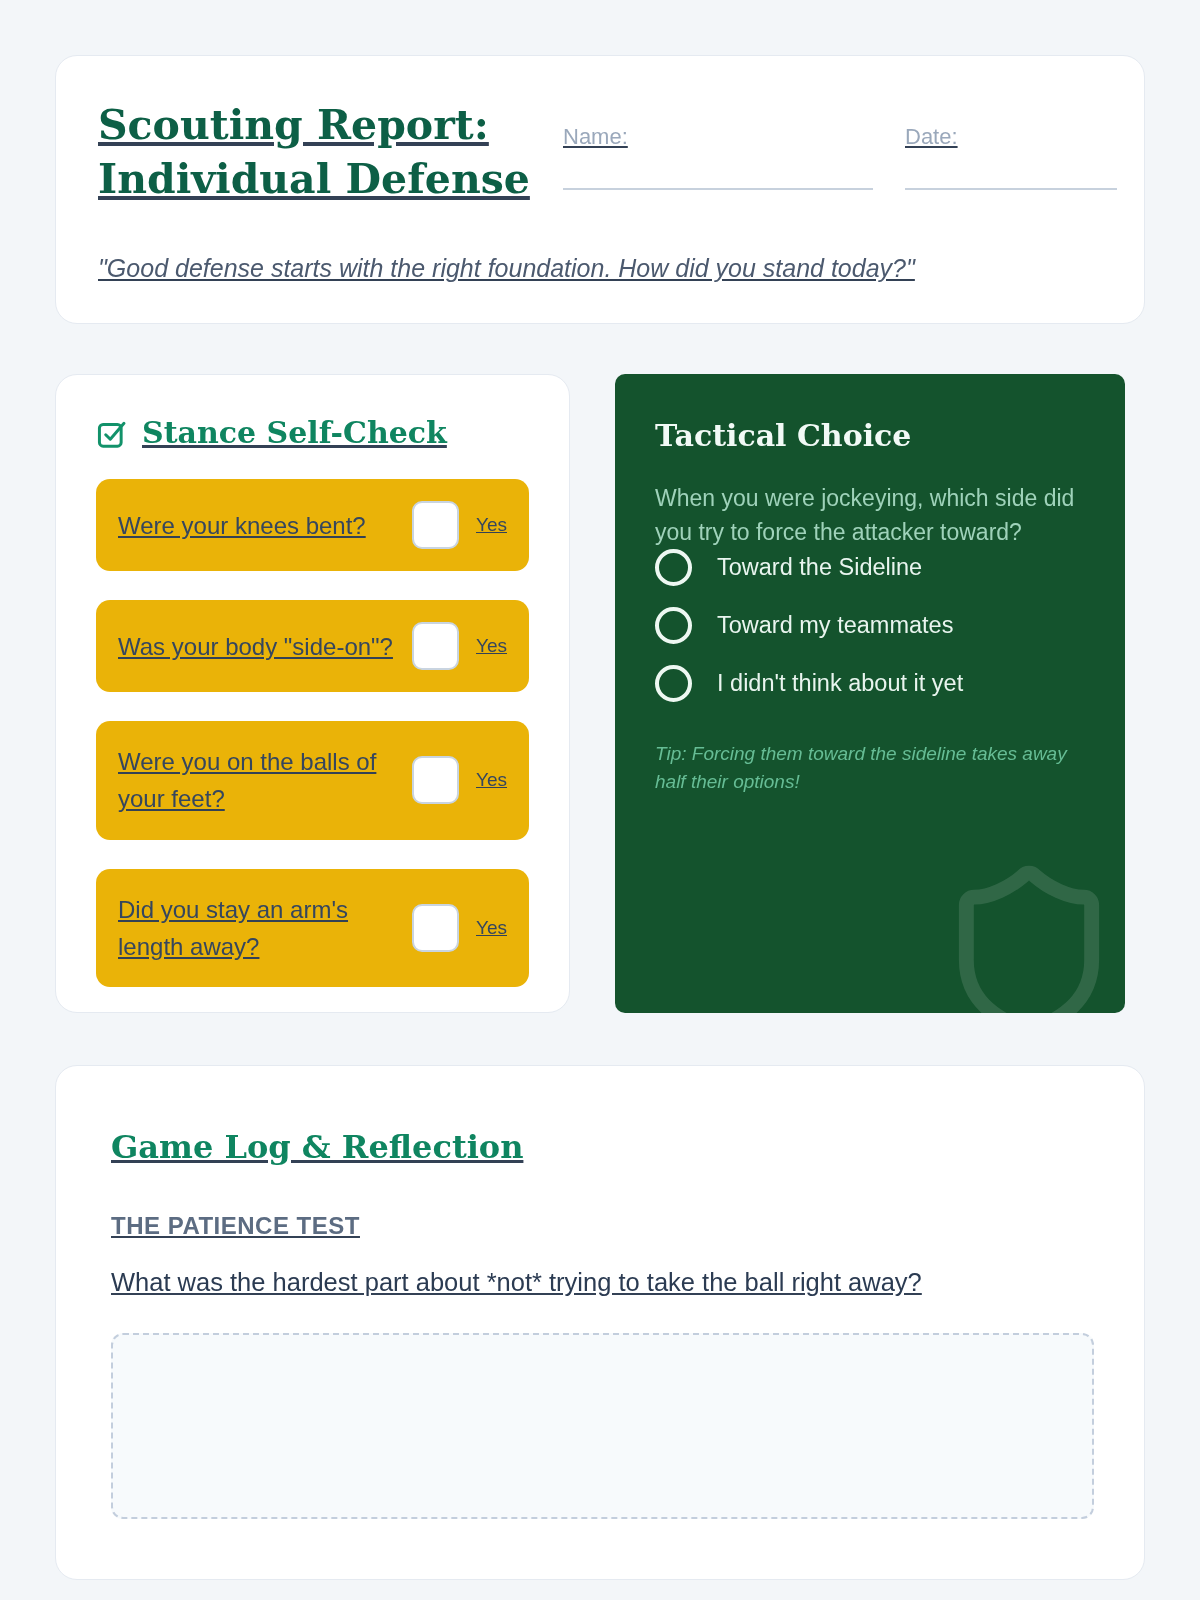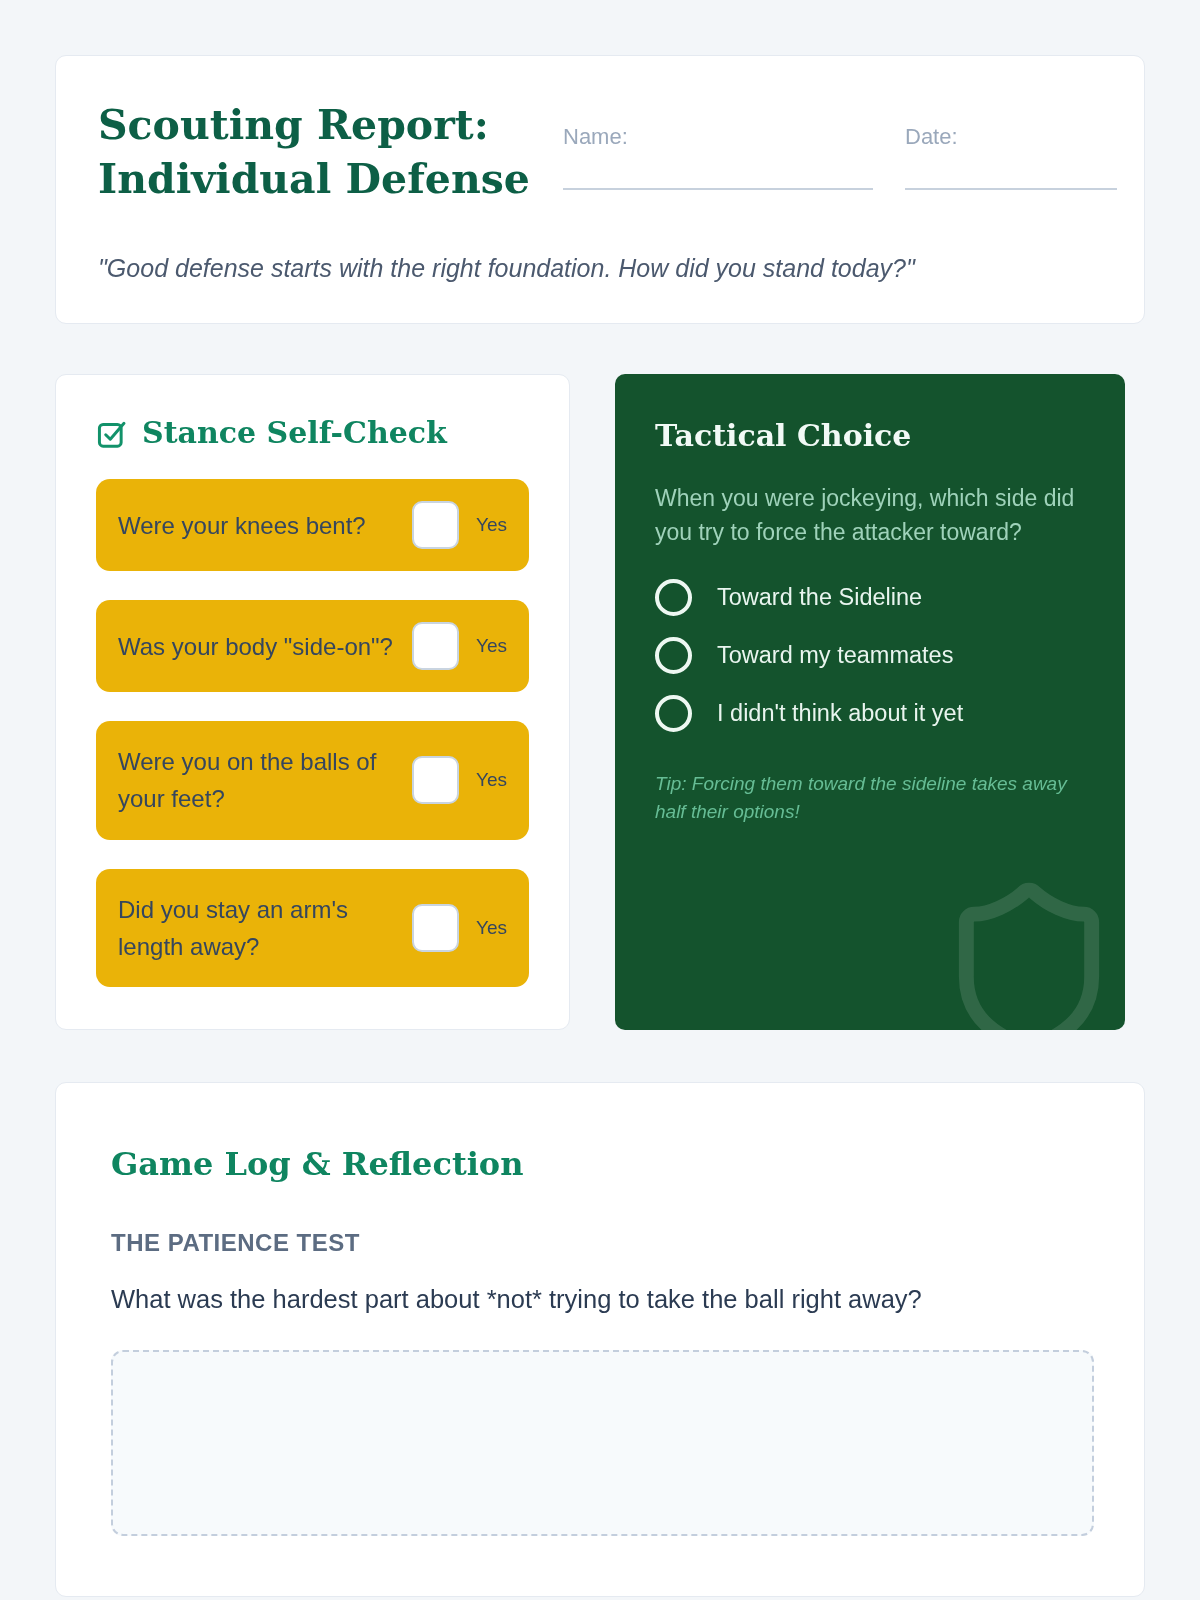--- a/index.html
+++ b/index.html
@@ -7,21 +7,22 @@
   body {
     background: #f3f6f9;
     font-family: "Liberation Sans", sans-serif;
     overflow: hidden;
     padding: 55px 55px 0 55px;
     color: #334155;
   }
   .card {
     background: #ffffff;
     border: 1px solid #e5eaf1;
-    border-radius: 11px;
+    border-radius: 22px;
+    text-decoration: underline;
   }
 
   
   .header-card { padding: 42px 48px 40px 42px; }
   .header-top { display: flex; align-items: center; gap: 20px; }
   .page-title {
     font-family: "DejaVu Serif", "Liberation Serif", serif;
     font-weight: 700;
     font-size: 41px;
     line-height: 1.32;
@@ -50,21 +51,21 @@
   
   .mid-grid {
     margin-top: 50px;
     display: grid;
     grid-template-columns: 515px 510px;
     column-gap: 45px;
     align-items: stretch;
   }
 
   
-  .stance-card { padding: 40px 40px 42px 40px; }
+  .stance-card { padding: 40px 40px 25px 40px; }
   .stance-head { display: flex; align-items: center; gap: 14px; }
   .stance-title {
     font-family: "DejaVu Serif", "Liberation Serif", serif;
     font-weight: 700;
     font-size: 30px;
     color: #0f8560;
   }
   .check-row {
     margin-top: 29px;
     background: #eab308;
@@ -99,21 +100,21 @@
     font-size: 30px;
     color: #f2faf6;
   }
   .tactical-question {
     margin-top: 28px;
     font-size: 23px;
     line-height: 1.48;
     color: #9fd2ba;
     max-width: 430px;
   }
-  .radio-group { margin-top: 30px; position: relative; z-index: 2; }
+  .radio-group { position: relative; z-index: 2; }
   .radio-row { display: flex; align-items: center; gap: 25px; margin-top: 21px; }
   .radio-row:first-child { margin-top: 0; }
   .radio-circle {
     width: 37px; height: 37px; flex: 0 0 37px;
     border: 4px solid #eef8f2;
     border-radius: 50%;
     cursor: pointer;
   }
   .radio-label { font-size: 23.5px; color: #e9f5ef; }
   .tip {

